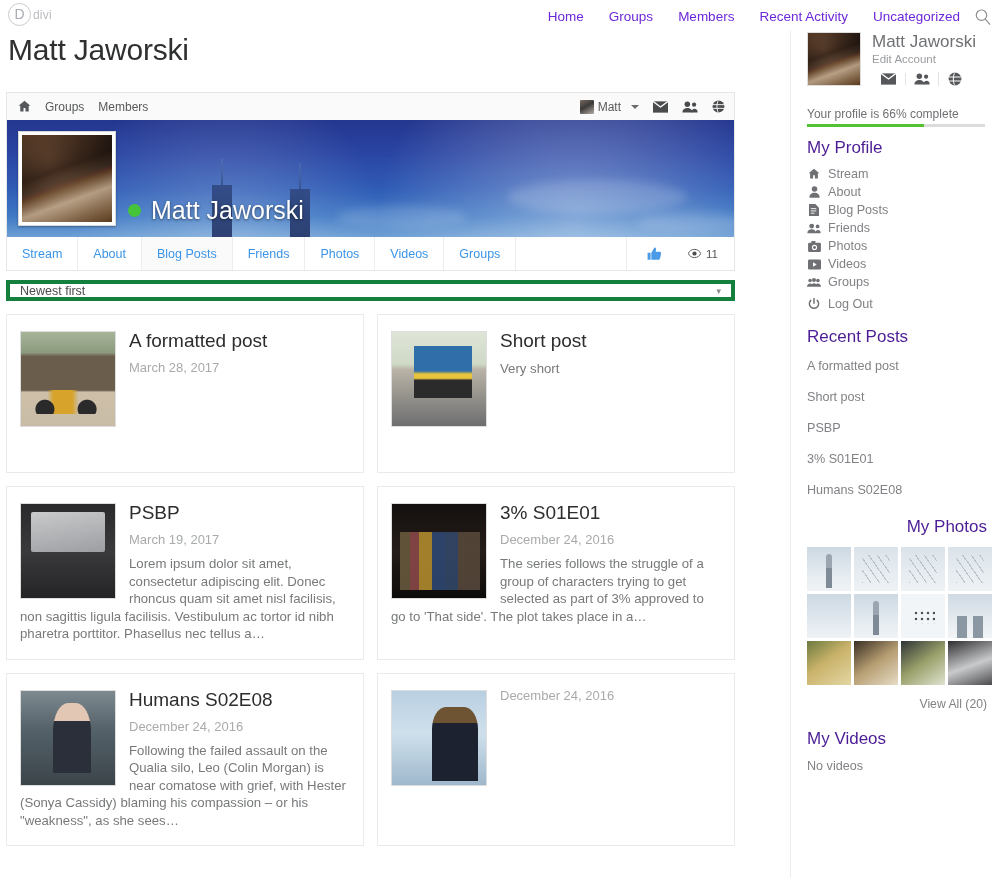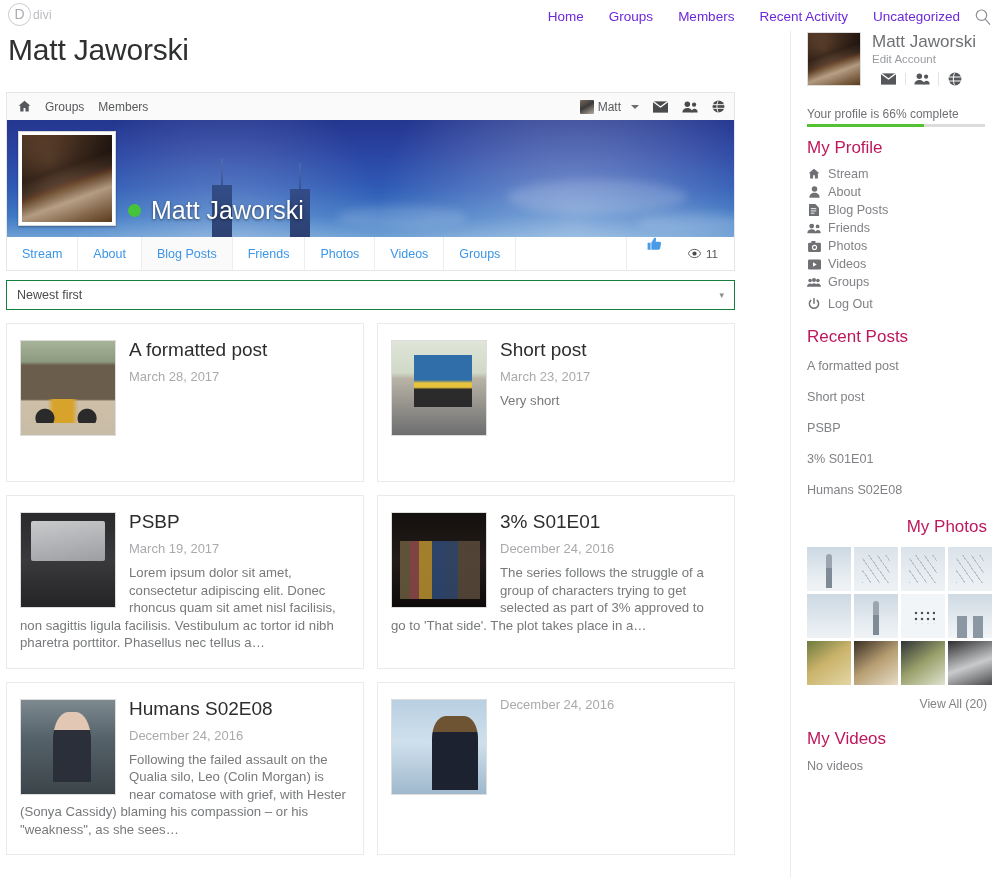--- a/index.html
+++ b/index.html
@@ -100,28 +100,28 @@
   .pp-tabs {
     display: flex; align-items: stretch; height: 34px; background: #fff;
     border: 1px solid #e6e6e6; border-top: none; position: relative;
   }
   .pp-tab {
     display: flex; align-items: center; padding: 0 15px; font-size: 12.5px;
     color: #3b95e8; text-decoration: none; border-right: 1px solid #ededed; white-space: nowrap;
   }
   .pp-tab.active { background: #fafafa; color: #3b95e8; }
   .tabs-spacer { flex: 1; border-right: 1px solid #ededed; }
-  .tabs-right { display: flex; gap: 26px; padding: 0 16px 0 20px; }
+  .tabs-right { display: flex; align-items: center; gap: 26px; padding: 0 16px 0 20px; }
   .thumb-ico { color: #4b9ae8; display: block; }
   .views { display: flex; align-items: center; gap: 5px; font-size: 11.5px; color: #555; }
 
   
   .sort-select {
-    margin-top: 9px; width: 729px; height: 30px; background: #fff;
-    border: 1px solid #15803d; display: flex; align-items: center;
+    margin-top: 9px; width: 729px; height: 21px; background: #fff;
+    border: 4px solid #15803d; display: flex; align-items: center;
     padding: 0 10px; font-size: 12.5px; color: #4a4b4d; position: relative;
   }
   .sort-caret { position: absolute; right: 10px; font-size: 9px; color: #8a8c8e; }
 
   
   .posts { margin-top: 13px; display: flex; flex-wrap: wrap; gap: 13px 13px; }
   .post-card {
     width: 358px; background: #fff; border: 1px solid #eaeaea; padding: 14px 13px 16px 13px;
     overflow: hidden;
   }
@@ -169,21 +169,21 @@
   .sb-uname { font-size: 17px; color: #6e7073; line-height: 20px; white-space: nowrap; }
   .sb-edit { font-size: 11.5px; color: #9a9c9f; margin-top: 1px; display: block; text-decoration: none; }
   .sb-actions { display: flex; align-items: center; gap: 0; margin-top: 7px; }
   .sb-act { width: 33px; display: flex; justify-content: center; color: #55575a; }
   .sb-act + .sb-act { border-left: 1px solid #e3e3e3; }
 
   .sb-progress-label { position: absolute; top: 107px; left: 16px; font-size: 12px; color: #6e7073; }
   .sb-progress { position: absolute; top: 124px; left: 16px; width: 178px; height: 3px; background: #dcdcdc; }
   .sb-progress i { display: block; height: 100%; background: #52c234; }
 
-  .sb-h { font-size: 17px; color: #be185d; font-weight: 400; }
+  .sb-h { font-size: 17px; color: #4c1d95; font-weight: 400; }
   .sb-menu { position: absolute; top: 138px; left: 16px; width: 180px; }
   .sb-menu ul { list-style: none; margin-top: 7px; }
   .sb-menu li { display: flex; align-items: center; gap: 7px; height: 18px; margin-bottom: 0; }
   .sb-menu li a { font-size: 12.6px; color: #808285; text-decoration: none; }
   .sb-mi { width: 14px; display: flex; justify-content: center; color: #6e7073; }
 
   .sb-recent { position: absolute; top: 327px; left: 16px; width: 180px; }
   .sb-recent ul { list-style: none; margin-top: 9px; }
   .sb-recent li { margin-bottom: 13px; }
   .sb-recent li a { font-size: 12.6px; color: #808285; text-decoration: none; }
@@ -328,21 +328,20 @@
 
     <div class="post-card r1">
       <div class="post-thumb th-moto"></div>
       <div class="post-title">A formatted post</div>
       <div class="post-date">March 28, 2017</div>
     </div>
 
     <div class="post-card r1">
       <div class="post-thumb th-train"></div>
       <div class="post-title">Short post</div>
-      <div class="post-date">March 23, 2017</div>
       <div class="post-excerpt">Very short</div>
     </div>
 
     <div class="post-card r2">
       <div class="post-thumb th-desk"></div>
       <div class="post-title">PSBP</div>
       <div class="post-date">March 19, 2017</div>
       <div class="post-excerpt">Lorem ipsum dolor sit amet, consectetur adipiscing elit. Donec rhoncus quam sit amet nisl facilisis, non sagittis ligula facilisis. Vestibulum ac tortor id nibh pharetra porttitor. Phasellus nec tellus a…</div>
     </div>
 

